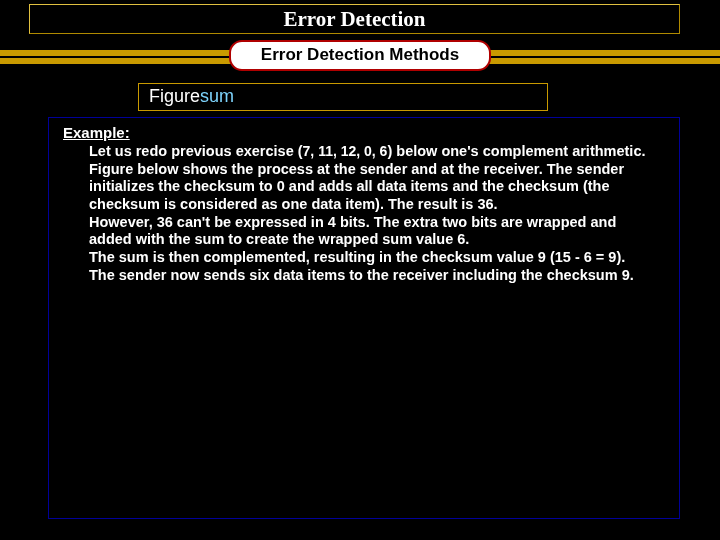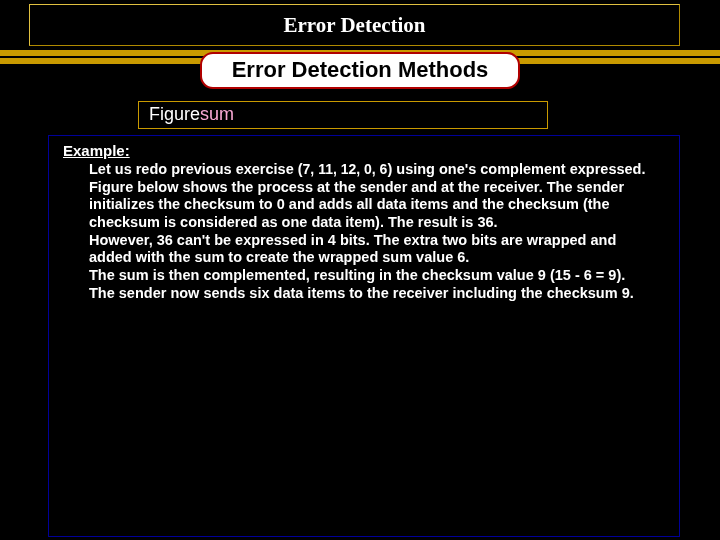--- a/index.html
+++ b/index.html
@@ -7,21 +7,21 @@
   body {
     background: #000;
     font-family: Arial, Helvetica, sans-serif;
     color: #fff;
     position: relative;
   }
 
   
   .title-bar {
     margin: 4px 40px 0 29px;
-    height: 42px;
+    height: 30px;
     background: #000;
     border: 1px solid #b08a00;
     border-top-color: #e0c040;
     border-left-color: #e0c040;
     display: flex;
     align-items: center;
     justify-content: center;
   }
   .title-bar span {
     color: #fff;
@@ -52,41 +52,41 @@
     position: relative;
     z-index: 1;
     display: flex;
     justify-content: center;
     margin-top: 6px;
   }
   .subtitle {
     background: #fff;
     color: #000;
     font-weight: bold;
-    font-size: 22px;
+    font-size: 17px;
     padding: 3px 30px 4px 30px;
     border: 2px solid #b00000;
     border-radius: 13px;
   }
 
   
   .section-chip {
     margin: 12px 0 0 138px;
     width: 410px;
     background: #000;
     border: 1px solid #c99a00;
     padding: 2px 10px 3px 10px;
   }
   .section-chip span {
     color: #fff;
     background: #000;
     font-size: 18px;
     font-family: Arial, sans-serif;
   }
-  .section-chip .accent { color: #f9a8d4; }
+  .section-chip .accent { color: #7dd3fc; }
 
   
   .content {
     margin: 6px 40px 0 48px;
     border: 1px solid #000099;
     background: #000;
     padding: 6px 14px 30px 14px;
     height: 402px;
   }
   .example-label {
@@ -132,21 +132,21 @@
 </div>
 
 <div class="section-chip">
   <span>Figure</span><span class="accent">sum</span>
 </div>
 
 <div class="content">
   <div class="example-label">Example:</div>
 
   <div class="para">
-    <span>Let us redo previous exercise (</span><span class="nums">7, 11, 12, 0, 6</span><span>) using one's complement expressed.</span>
+    <span>Let us redo previous exercise (</span><span class="nums">7, 11, 12, 0, 6</span><span>) below one's complement arithmetic.</span>
   </div>
 
   <div class="para" style="white-space:pre-line;">Figure below shows the process at the sender and at the receiver. The sender initializes the checksum to 0 and adds all data items and the checksum (the checksum is considered as one data item). The result is 36.
 However, 36 can't be expressed in 4 bits. The extra two bits are wrapped and added with the sum to create the wrapped sum value 6.
 The sum is then complemented, resulting in the checksum value 9 (15 - 6 = 9).</div>
 
   <div class="para">The sender now sends six data items to the receiver including the checksum 9.</div>
 
 </div>
 

